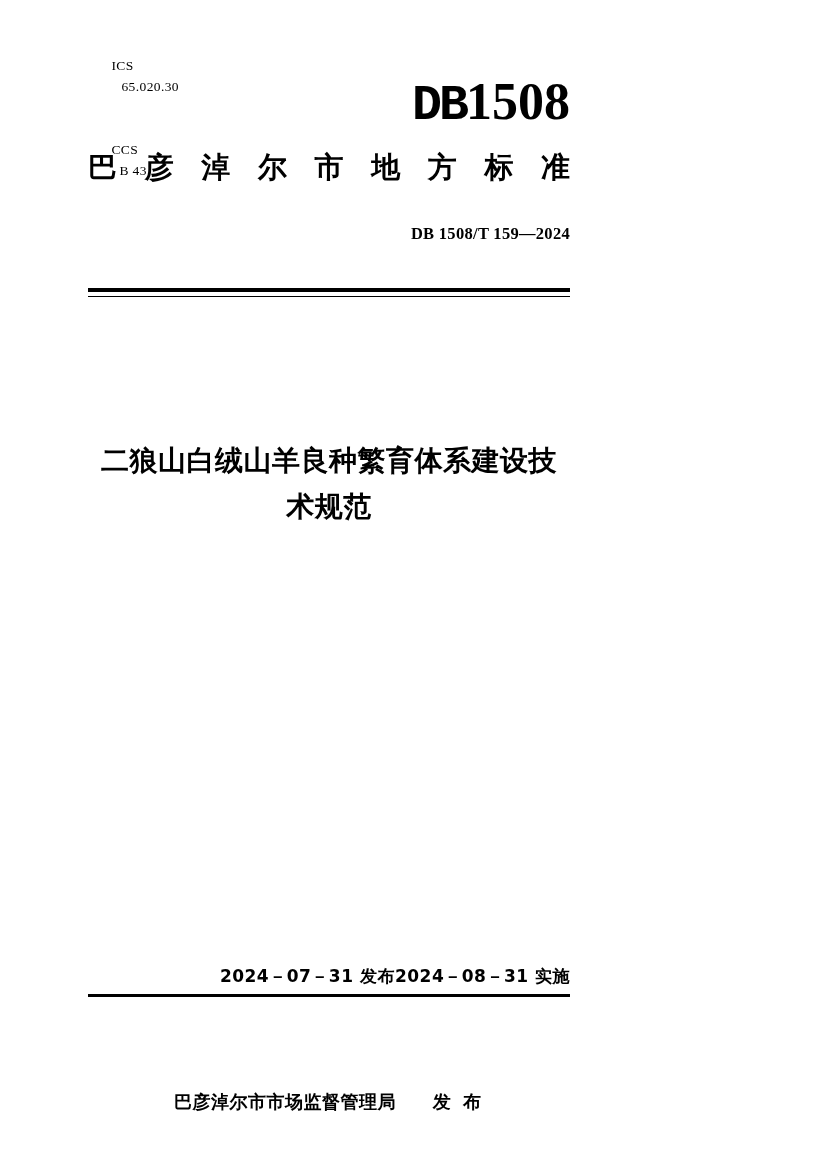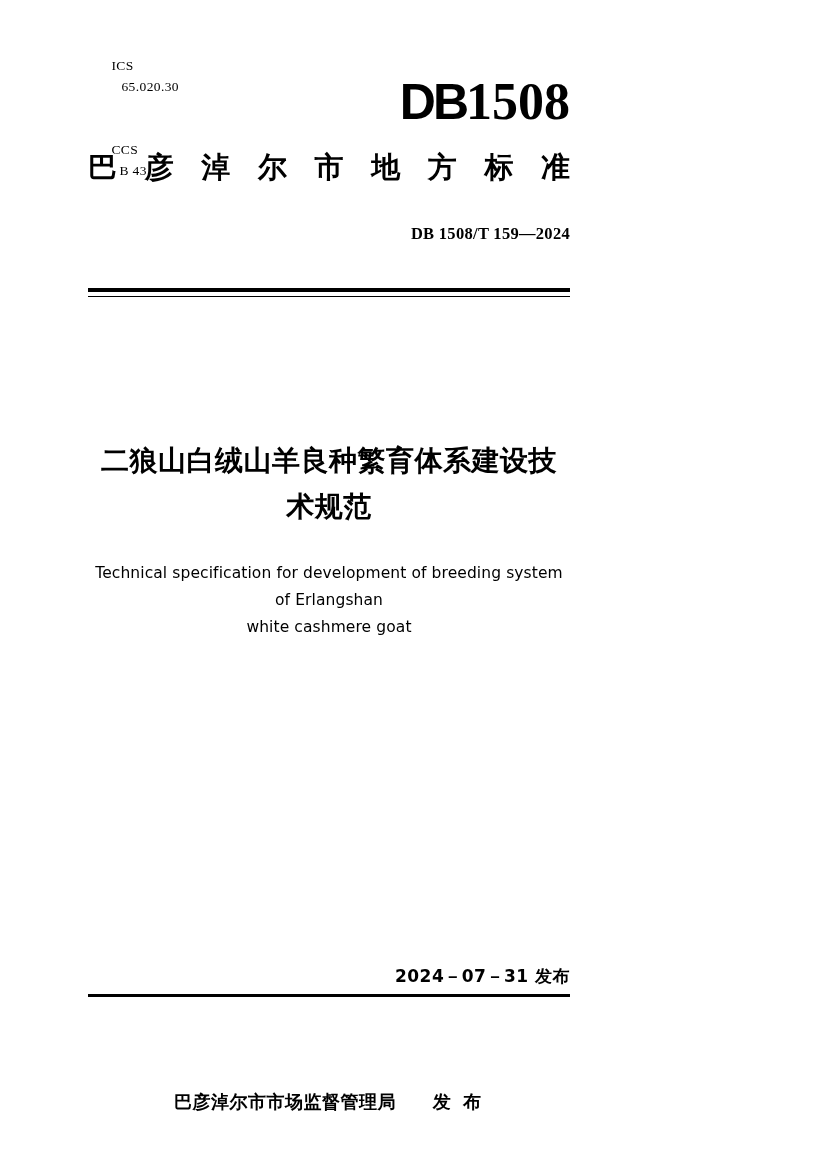--- a/index.html
+++ b/index.html
@@ -45,21 +45,21 @@
     position: absolute;
     right: 82px;
     top: 76px;
     font-family: "DejaVu Sans", sans-serif;
     font-weight: bold;
     font-size: 50px;
     letter-spacing: -1px;
     line-height: 1;
   }
   .db-number .db-mark {
-    font-family: Liberation Sans, sans-serif;
+    font-family: Liberation Mono, monospace;
     font-weight: bold;
     letter-spacing: -3px;
   }
   .db-number .db-digits {
     font-family: "Liberation Serif", serif;
     font-weight: bold;
     font-size: 52px;
     letter-spacing: 0px;
   }
 
@@ -206,27 +206,24 @@
     <span>准</span>
   </div>
 
   <div class="std-code">DB 1508/T 159—2024</div>
 
   <div class="rule-thick"></div>
   <div class="rule-thin-top"></div>
 
   <div class="doc-title-cn">二狼山白绒山羊良种繁育体系建设技术规范</div>
 
-  <div class="doc-title-en">
-    <div>Technical specification for development of breeding system of Erlangshan</div>
-    <div>white cashmere goat</div>
-  </div>
 
   <div class="dates-row">
     <span>2024－07－31 发布</span>
+    <span>2024－08－31 实施</span>
   </div>
   <div class="rule-bottom"></div>
 
   <div class="publisher">
     <span>巴彦淖尔市市场监督管理局</span>
     <span class="issue">发 布</span>
   </div>
 
 </div>
 

